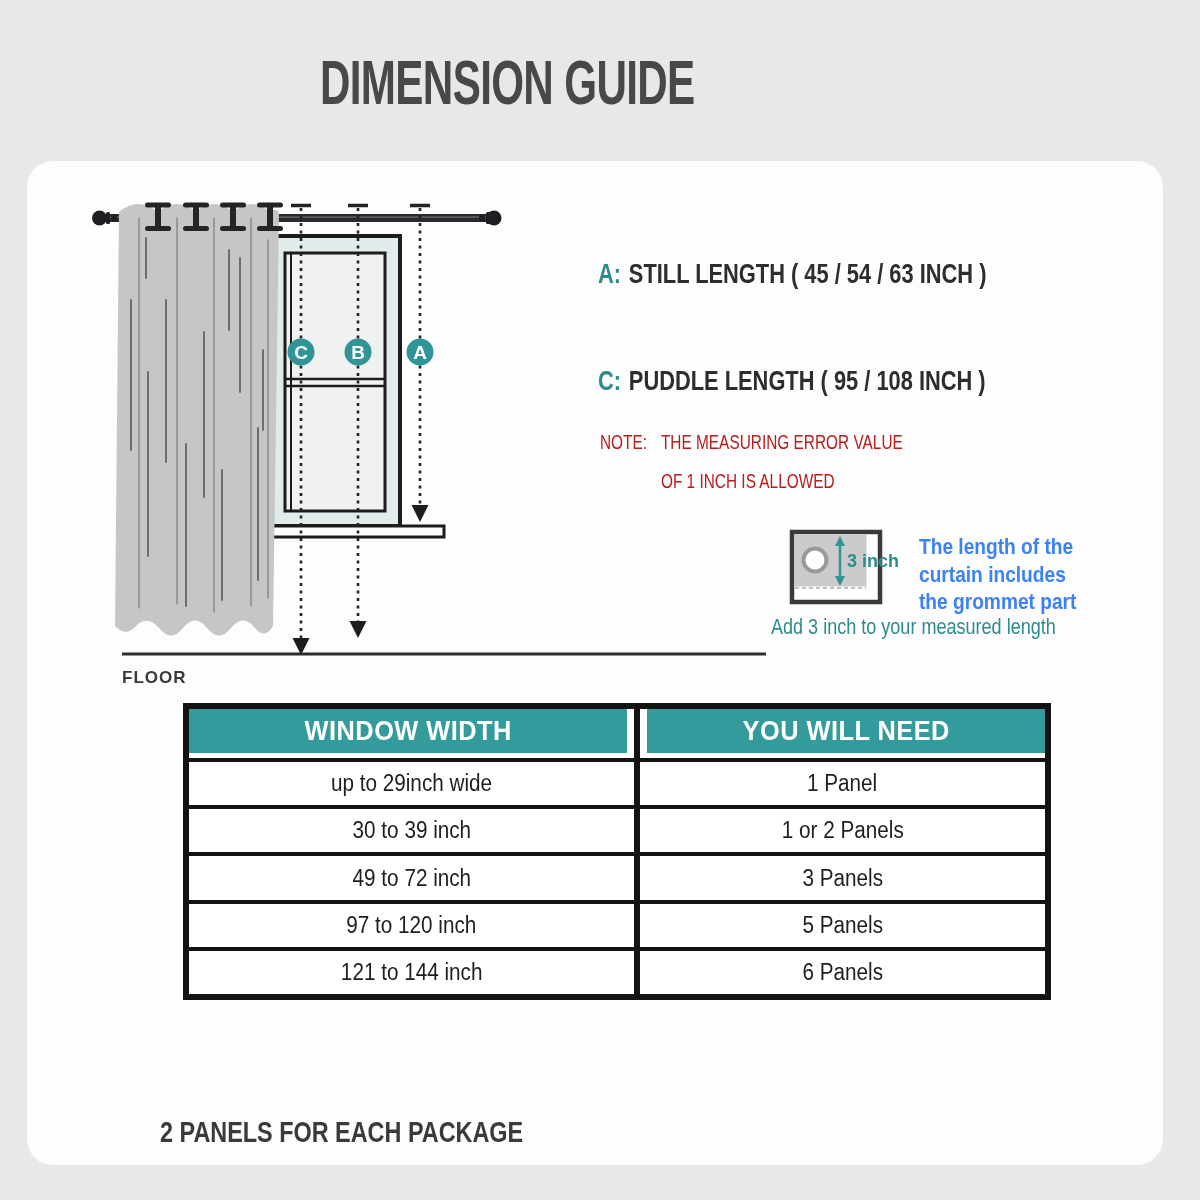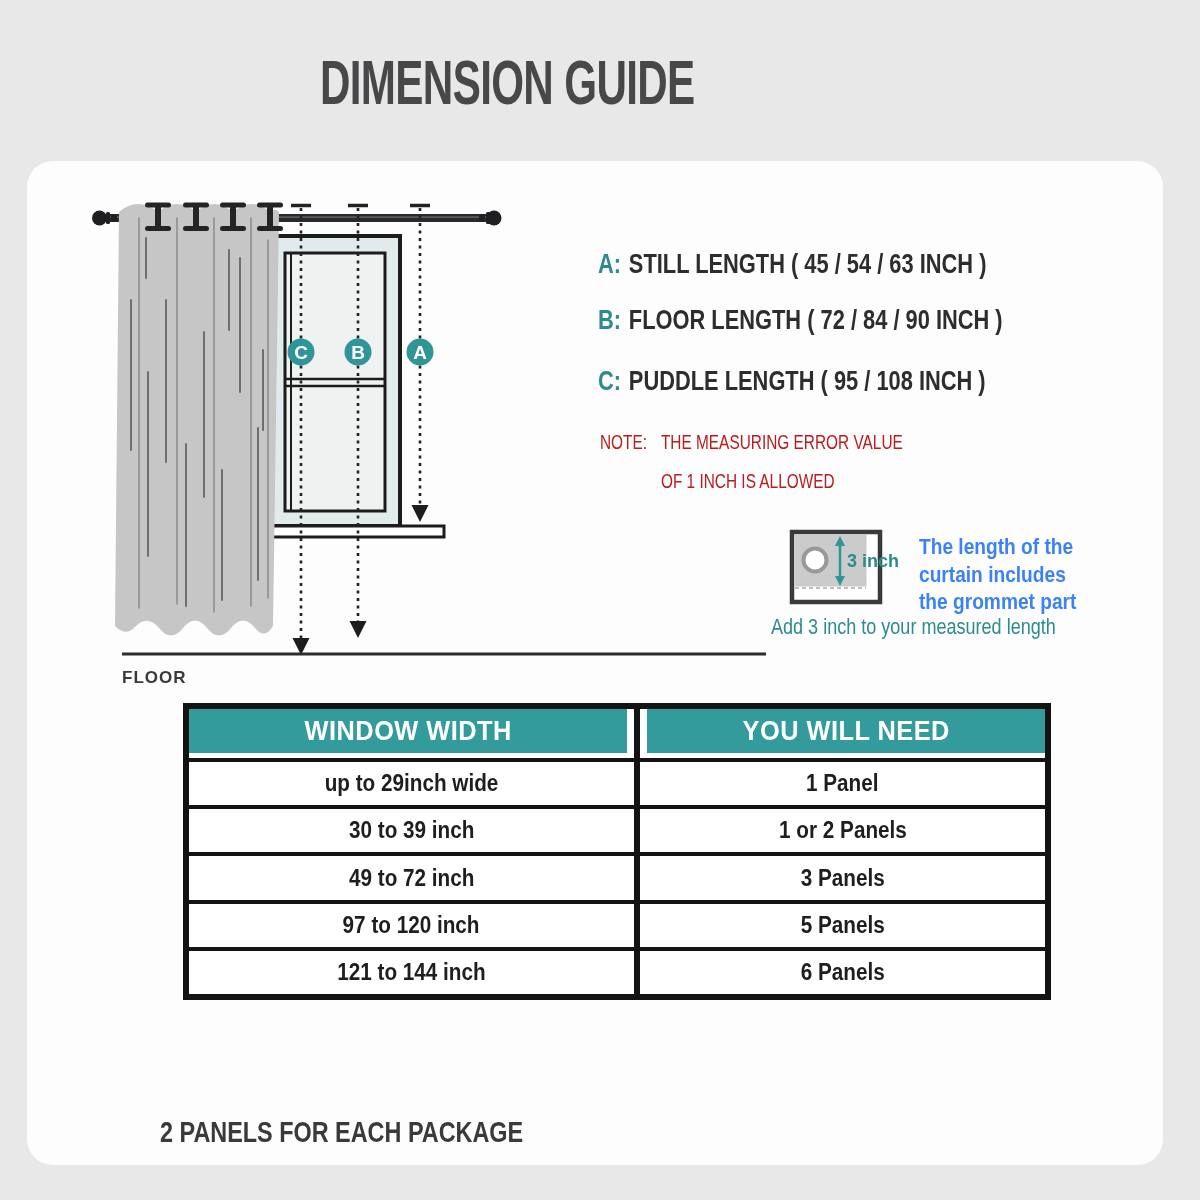--- a/index.html
+++ b/index.html
@@ -35,21 +35,21 @@
   .panels-table td,.panels-table th{border:4px solid #131313;text-align:center;vertical-align:middle;padding:0;}
   .panels-table .c1{width:445px;border-right:6px solid #131313;}
   .panels-table th{height:49px;background:#ffffff;}
   .hdr{
     height:calc(100% - 5px);background:#349b9c;color:#fff;
     display:flex;align-items:center;justify-content:center;
     font-size:27px;font-weight:700;letter-spacing:.5px;
   }
   .hdr-left{margin:0 7px 5px 0;}
   .hdr-right{margin:0 0 5px 7px;}
-  .panels-table td{height:43px;font-size:23px;font-weight:700;color:#1e1e1e;}
+  .panels-table td{height:43px;font-size:23px;font-weight:400;color:#1e1e1e;}
   .footer-note{position:absolute;left:133px;top:953px;font-size:30px;font-weight:700;color:#3a3a3a;line-height:36px;}
   svg{display:block;}
   svg text{font-family:"Liberation Sans", sans-serif;}
 </style>
 </head>
 <body>
 
 <div class="title"><span class="cond" style="--sx:.67">DIMENSION GUIDE</span></div>
 
 <div class="panel">
@@ -148,25 +148,22 @@
       <circle cx="420" cy="352" r="13.5" fill="#2f9596"></circle>
       <text x="301" y="359" text-anchor="middle" font-size="19" font-weight="bold" fill="#ffffff">C</text>
       <text x="358" y="359" text-anchor="middle" font-size="19" font-weight="bold" fill="#ffffff">B</text>
       <text x="420" y="359" text-anchor="middle" font-size="19" font-weight="bold" fill="#ffffff">A</text>
     </g>
 
     <line x1="122" y1="654" x2="766" y2="654" stroke="#2d2d2d" stroke-width="3"></line>
     <text x="122" y="683" font-size="17" font-weight="bold" letter-spacing="1" fill="#3a3a3a">FLOOR</text>
   </svg>
 
-  <div class="len-row" style="top:86px">
+  <div class="len-row" style="top:96px">
     <span class="cond" style="--sx:.78"><span class="teal len-key">A:</span><span>STILL LENGTH ( 45 / 54 / 63 INCH )</span></span>
-  </div>
-  <div class="len-row" style="top:142px">
-    <span class="cond" style="--sx:.78"><span class="teal len-key">B:</span><span>FLOOR LENGTH ( 72 / 84 / 90 INCH )</span></span>
   </div>
   <div class="len-row" style="top:203px">
     <span class="cond" style="--sx:.78"><span class="teal len-key">C:</span><span>PUDDLE LENGTH ( 95 / 108 INCH )</span></span>
   </div>
 
   <div class="note">
     <span class="cond" style="--sx:.77;display:inline-flex;gap:18px;">
       <span>NOTE:</span>
       <span style="display:inline-block;">
         <span>THE MEASURING ERROR VALUE</span><br>

